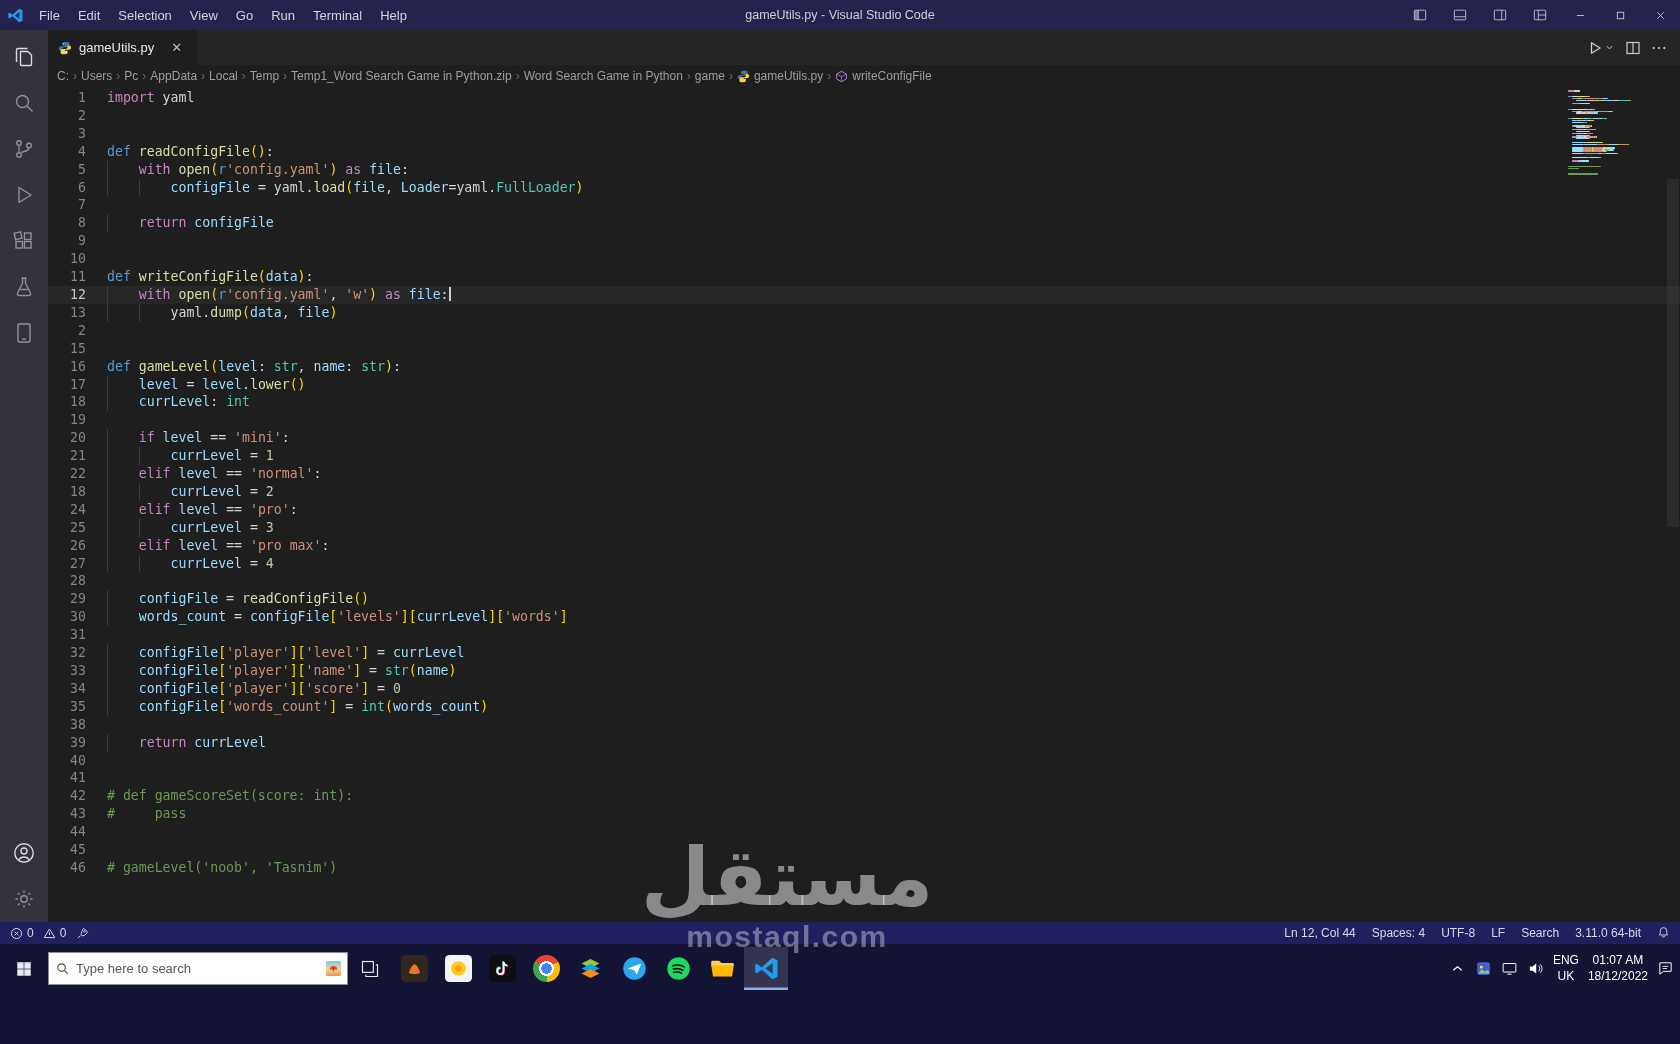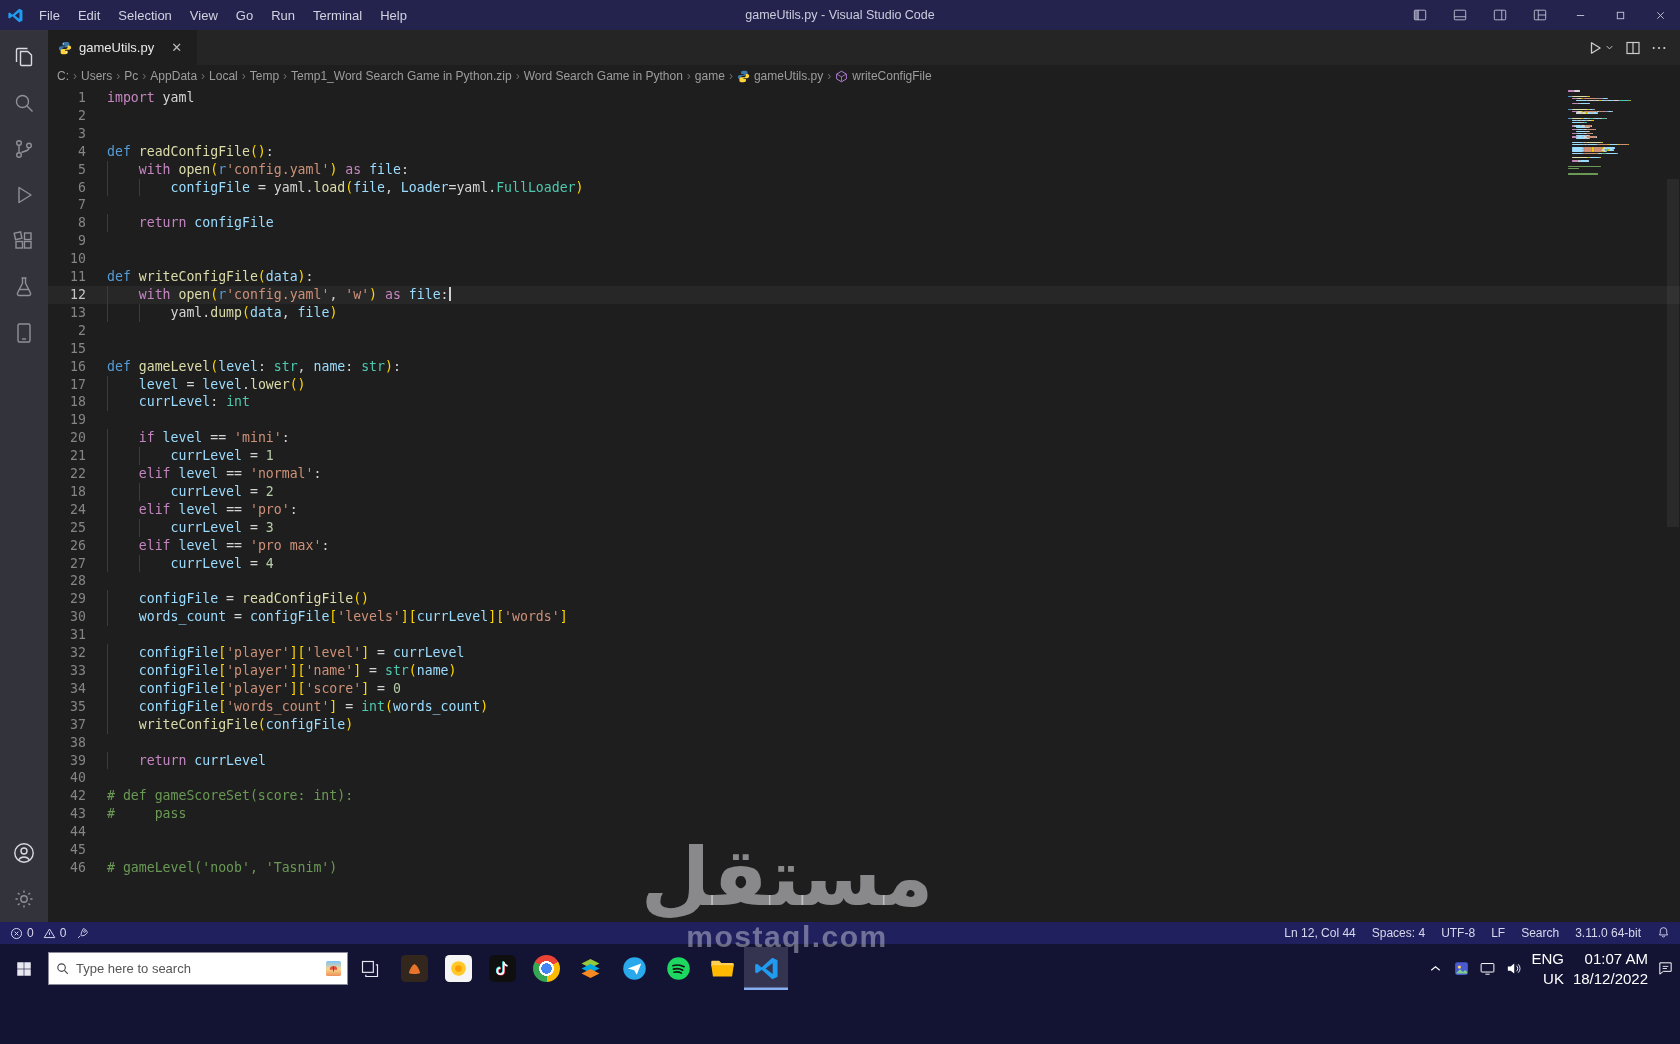--- a/index.html
+++ b/index.html
@@ -78,21 +78,21 @@
   .taskview{width:44px;display:flex;align-items:center;justify-content:center}
   .taskview svg{width:20px;height:20px}
   .app{width:44px;display:flex;align-items:center;justify-content:center}
   .app svg,.app .chrome-icon{width:27px;height:27px;display:block}
   .app.active{background:rgba(255,255,255,.14);box-shadow:inset 0 -2.5px 0 #86aef0}
   .chrome-icon{border-radius:50%;display:inline-block;background:
     radial-gradient(circle at 50% 50%, #4285f4 0 27%, #ffffff 28% 38%, rgba(0,0,0,0) 39%),
     conic-gradient(from -60deg, #ea4335 0 120deg, #fbbc05 0 240deg, #34a853 0 360deg)}
   .tray{margin-left:auto;display:flex;align-items:center;gap:9px;padding-right:6px;color:#fff}
   .tray svg{width:17px;height:17px;display:block}
-  .tray-text{font-size:15px;line-height:1.3;text-align:right;white-space:nowrap}
+  .tray-text{font-size:12px;line-height:1.3;text-align:center;white-space:nowrap}
 
   
   .watermark{position:absolute;left:787px;top:836px;transform:translateX(-50%);text-align:center;z-index:60;pointer-events:none}
   .wm-ar{font-family:"DejaVu Sans",sans-serif;font-size:80px;font-weight:bold;line-height:1.05;color:rgba(244,244,250,.5)}
   .wm-en{font-size:30px;font-weight:bold;letter-spacing:1.5px;color:rgba(236,236,242,.4)}
 </style>
 </head>
 <body>
 
 <div class="screen">
@@ -313,24 +313,24 @@
             <div class="code-line"><span class="line-number">26</span><span class="line-content"><span class="ind">    </span><span style="color: rgb(197, 134, 192);">elif</span><span style="color: rgb(212, 212, 212);"> </span><span style="color: rgb(156, 220, 254);">level</span><span style="color: rgb(212, 212, 212);"> == </span><span style="color: rgb(206, 145, 120);">'pro max'</span><span style="color: rgb(212, 212, 212);">:</span></span></div>
             <div class="code-line"><span class="line-number">27</span><span class="line-content"><span class="ind">    </span><span class="ind">    </span><span style="color: rgb(156, 220, 254);">currLevel</span><span style="color: rgb(212, 212, 212);"> = </span><span style="color: rgb(181, 206, 168);">4</span></span></div>
             <div class="code-line"><span class="line-number">28</span><span class="line-content"></span></div>
             <div class="code-line"><span class="line-number">29</span><span class="line-content"><span class="ind">    </span><span style="color: rgb(156, 220, 254);">configFile</span><span style="color: rgb(212, 212, 212);"> = </span><span style="color: rgb(220, 220, 170);">readConfigFile</span><span style="color: rgb(255, 215, 0);">()</span></span></div>
             <div class="code-line"><span class="line-number">30</span><span class="line-content"><span class="ind">    </span><span style="color: rgb(156, 220, 254);">words_count</span><span style="color: rgb(212, 212, 212);"> = </span><span style="color: rgb(156, 220, 254);">configFile</span><span style="color: rgb(255, 215, 0);">[</span><span style="color: rgb(206, 145, 120);">'levels'</span><span style="color: rgb(255, 215, 0);">][</span><span style="color: rgb(156, 220, 254);">currLevel</span><span style="color: rgb(255, 215, 0);">][</span><span style="color: rgb(206, 145, 120);">'words'</span><span style="color: rgb(255, 215, 0);">]</span></span></div>
             <div class="code-line"><span class="line-number">31</span><span class="line-content"></span></div>
             <div class="code-line"><span class="line-number">32</span><span class="line-content"><span class="ind">    </span><span style="color: rgb(156, 220, 254);">configFile</span><span style="color: rgb(255, 215, 0);">[</span><span style="color: rgb(206, 145, 120);">'player'</span><span style="color: rgb(255, 215, 0);">][</span><span style="color: rgb(206, 145, 120);">'level'</span><span style="color: rgb(255, 215, 0);">]</span><span style="color: rgb(212, 212, 212);"> = </span><span style="color: rgb(156, 220, 254);">currLevel</span></span></div>
             <div class="code-line"><span class="line-number">33</span><span class="line-content"><span class="ind">    </span><span style="color: rgb(156, 220, 254);">configFile</span><span style="color: rgb(255, 215, 0);">[</span><span style="color: rgb(206, 145, 120);">'player'</span><span style="color: rgb(255, 215, 0);">][</span><span style="color: rgb(206, 145, 120);">'name'</span><span style="color: rgb(255, 215, 0);">]</span><span style="color: rgb(212, 212, 212);"> = </span><span style="color: rgb(78, 201, 176);">str</span><span style="color: rgb(255, 215, 0);">(</span><span style="color: rgb(156, 220, 254);">name</span><span style="color: rgb(255, 215, 0);">)</span></span></div>
             <div class="code-line"><span class="line-number">34</span><span class="line-content"><span class="ind">    </span><span style="color: rgb(156, 220, 254);">configFile</span><span style="color: rgb(255, 215, 0);">[</span><span style="color: rgb(206, 145, 120);">'player'</span><span style="color: rgb(255, 215, 0);">][</span><span style="color: rgb(206, 145, 120);">'score'</span><span style="color: rgb(255, 215, 0);">]</span><span style="color: rgb(212, 212, 212);"> = </span><span style="color: rgb(181, 206, 168);">0</span></span></div>
             <div class="code-line"><span class="line-number">35</span><span class="line-content"><span class="ind">    </span><span style="color: rgb(156, 220, 254);">configFile</span><span style="color: rgb(255, 215, 0);">[</span><span style="color: rgb(206, 145, 120);">'words_count'</span><span style="color: rgb(255, 215, 0);">]</span><span style="color: rgb(212, 212, 212);"> = </span><span style="color: rgb(78, 201, 176);">int</span><span style="color: rgb(255, 215, 0);">(</span><span style="color: rgb(156, 220, 254);">words_count</span><span style="color: rgb(255, 215, 0);">)</span></span></div>
-            <div class="code-line"><span class="line-number">37</span><span class="line-content"><span class="ind">    </span><span style="color: rgb(220, 220, 170);">writeConfigFile</span><span style="color: rgb(255, 215, 0);">(</span><span style="color: rgb(156, 220, 254);">configFile</span><span style="color: rgb(255, 215, 0);">)</span></span></div>
             <div class="code-line"><span class="line-number">38</span><span class="line-content"></span></div>
             <div class="code-line"><span class="line-number">39</span><span class="line-content"><span class="ind">    </span><span style="color: rgb(197, 134, 192);">return</span><span style="color: rgb(212, 212, 212);"> </span><span style="color: rgb(156, 220, 254);">currLevel</span></span></div>
             <div class="code-line"><span class="line-number">40</span><span class="line-content"></span></div>
+            <div class="code-line"><span class="line-number">41</span><span class="line-content"></span></div>
             <div class="code-line"><span class="line-number">42</span><span class="line-content"><span style="color: rgb(106, 153, 85);"># def gameScoreSet(score: int):</span></span></div>
             <div class="code-line"><span class="line-number">43</span><span class="line-content"><span style="color: rgb(106, 153, 85);">#     pass</span></span></div>
             <div class="code-line"><span class="line-number">44</span><span class="line-content"></span></div>
             <div class="code-line"><span class="line-number">45</span><span class="line-content"></span></div>
             <div class="code-line"><span class="line-number">46</span><span class="line-content"><span style="color: rgb(106, 153, 85);"># gameLevel('noob', 'Tasnim')</span></span></div>
           </div>
         <div class="minimap">
             <div class="mini-line">
               <span class="mini-tok" style="width: 6.3px; background: rgb(197, 134, 192);"></span>
               <span class="mini-tok" style="width: 5.25px; background: rgb(212, 212, 212);"></span>

